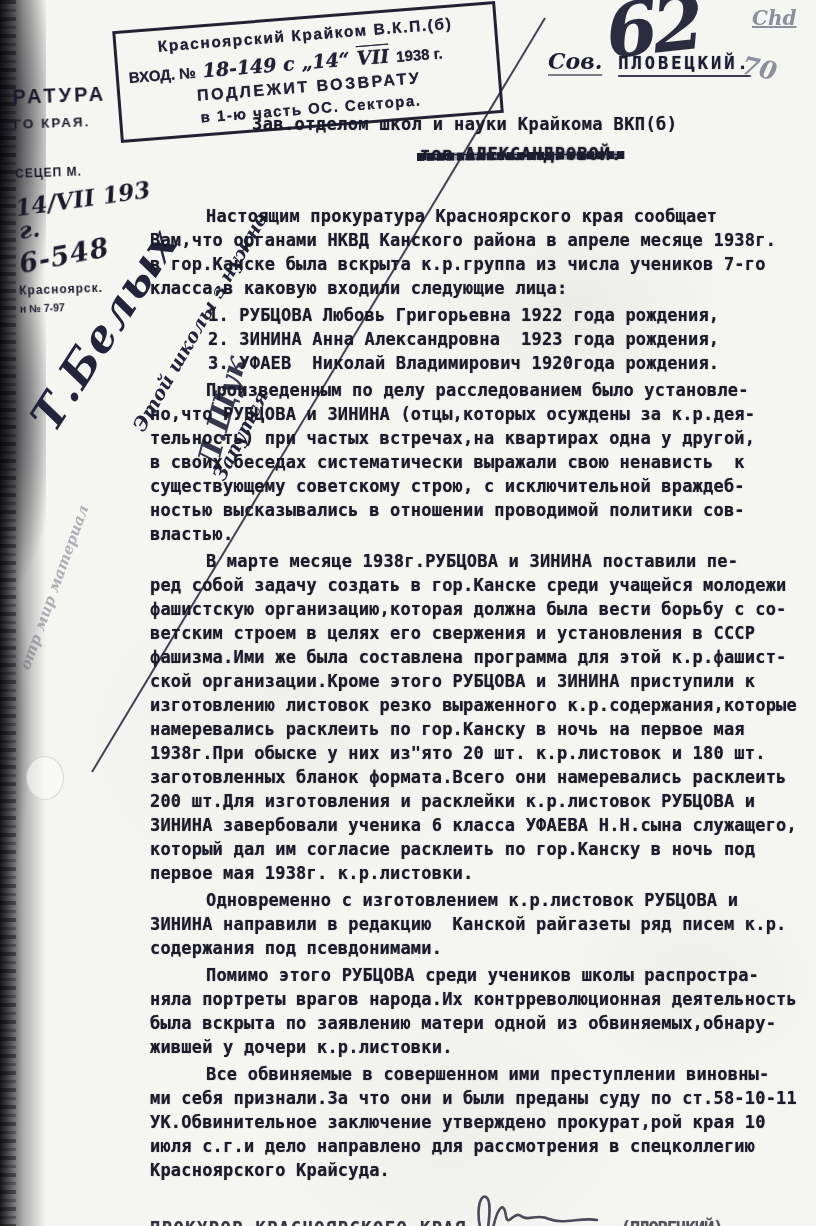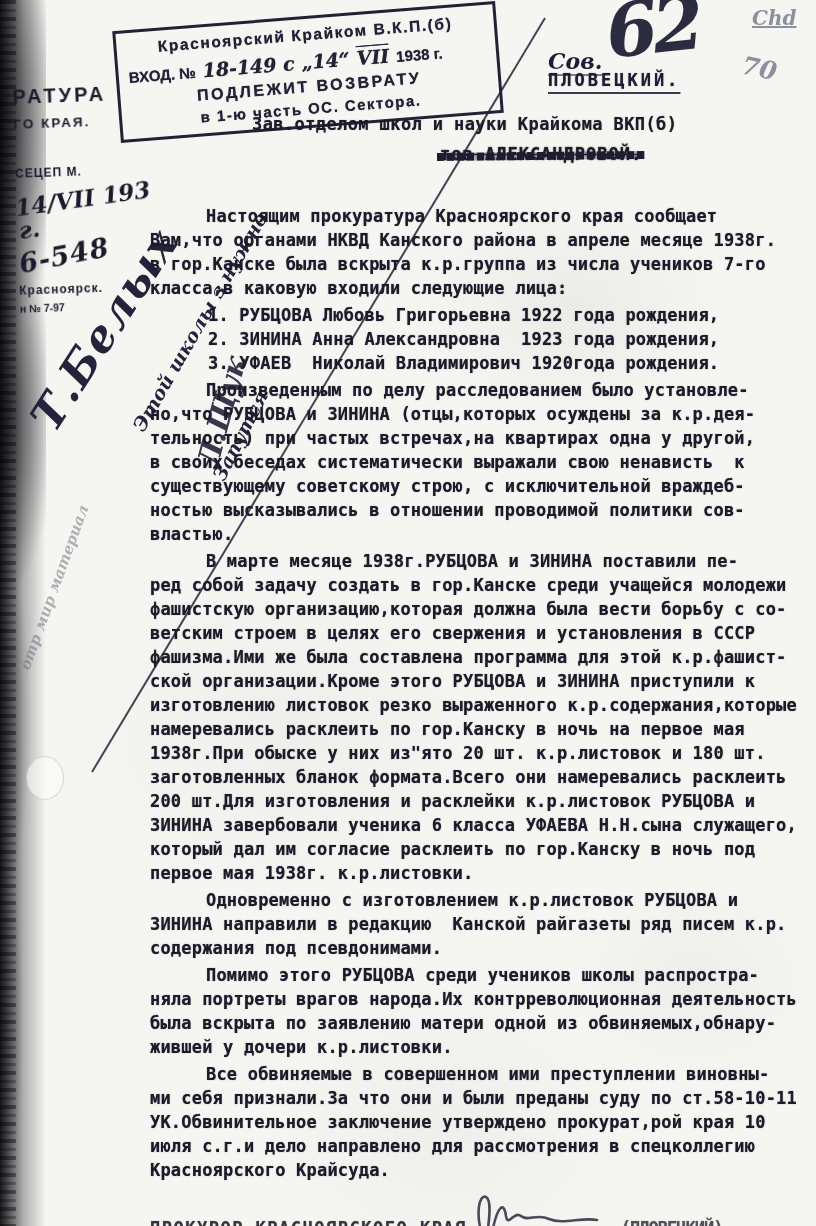--- a/index.html
+++ b/index.html
@@ -47,36 +47,36 @@
     border:3px solid #222234;padding:7px 10px 9px;color:#222234;
     text-shadow:0 0 .8px rgba(30,30,60,.8);}
   .es-org{font:700 15.5px/1.2 "Liberation Sans",sans-serif;letter-spacing:1.6px;text-align:center;}
   .es-row{margin-top:8px;font:700 15px/1 "Liberation Sans",sans-serif;display:flex;align-items:baseline;gap:7px;}
   .hw{font:italic 700 19px/1 "DejaVu Serif",serif;}
   .month-ov{text-decoration:overline;}
   .es-return{margin-top:7px;text-align:center;font:700 16px/1 "Liberation Sans",sans-serif;letter-spacing:2.5px;}
   .es-return2{margin-top:6px;text-align:center;font:700 15px/1 "Liberation Sans",sans-serif;letter-spacing:1.5px;}
 
   
-  .sov{position:absolute;left:548px;top:50px;display:flex;align-items:baseline;gap:0;flex-direction:column;}
+  .sov{position:absolute;left:548px;top:50px;display:flex;align-items:baseline;gap:16px;}
   .sov .hw-ital{font:italic 700 22px/1 "DejaVu Serif",serif;color:#1d1d33;
     text-decoration:underline;text-decoration-color:rgba(28,28,50,.55);text-underline-offset:5px;}
   .sov .typed{font:700 17px/1 "DejaVu Sans Mono",monospace;letter-spacing:3px;color:#1d1d33;
     text-decoration:underline;text-decoration-thickness:2px;text-decoration-color:rgba(28,28,50,.5);text-underline-offset:6px;
     text-shadow:0 0 1px rgba(27,27,50,.7);}
   .num62{position:absolute;left:606px;top:-10px;font:italic 700 74px/1 "DejaVu Serif",serif;
     color:#1b1c33;transform:rotate(-6deg);letter-spacing:-5px;opacity:.92;}
   .pencil{position:absolute;font:italic 700 20px/1 "DejaVu Serif",serif;color:rgba(95,100,120,.7);}
   .chd{left:752px;top:8px;text-decoration:underline;}
   .p70{left:742px;top:56px;font-size:25px;transform:rotate(12deg);}
 
   
   .addressee{position:absolute;left:252px;top:116px;font:700 17px/1 "DejaVu Sans Mono",monospace;
     letter-spacing:.4px;text-shadow:0 0 1px rgba(27,27,42,.6);}
-  .addressee-struck{position:absolute;left:440px;top:146px;font:700 17px/1 "DejaVu Sans Mono",monospace;
+  .addressee-struck{position:absolute;left:420px;top:146px;font:700 17px/1 "DejaVu Sans Mono",monospace;
     letter-spacing:1px;text-decoration:line-through;text-shadow:0 0 1.6px rgba(27,27,42,.9);}
   .addressee-struck::after{content:"";position:absolute;left:-3px;right:-3px;top:38%;height:8px;
     background:repeating-linear-gradient(90deg,#1d1d30 0 7px,rgba(29,29,48,.35) 7px 10px);
     transform:rotate(-.6deg);}
 
   
   .cursive{position:absolute;font-family:"DejaVu Serif",serif;font-style:italic;font-weight:700;
     color:#23233c;transform-origin:0 0;white-space:nowrap;}
   .sig-belykh{left:20px;top:412px;font-size:44px;letter-spacing:2px;transform:rotate(-57deg);}
   .note1{left:128px;top:424px;font-size:19px;transform:rotate(-60deg);}

